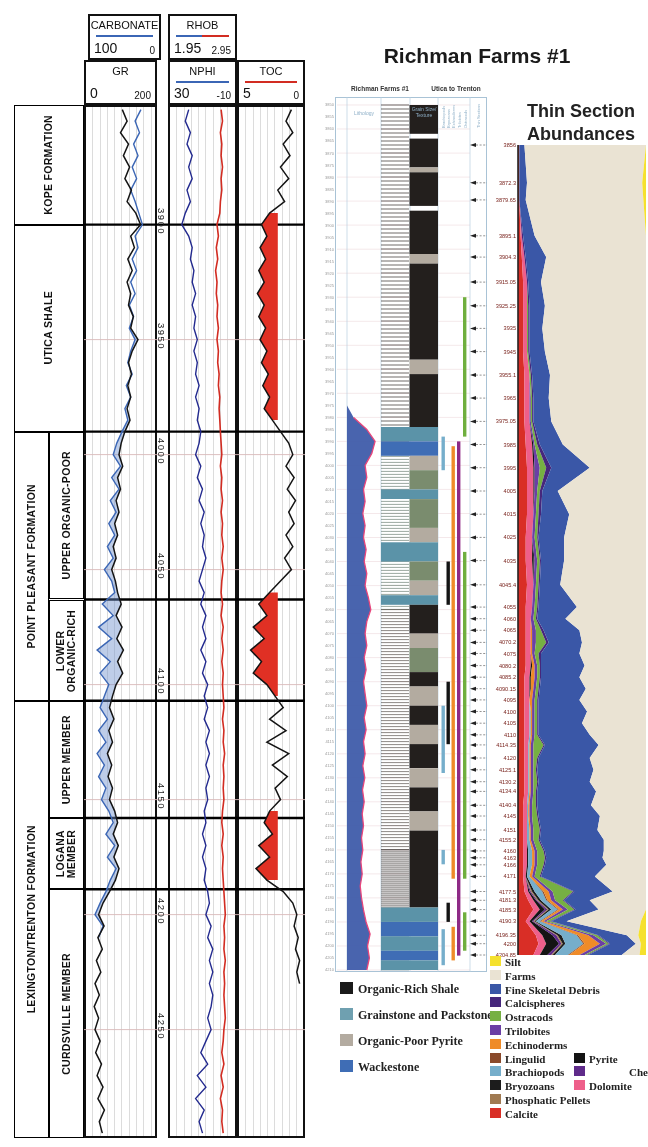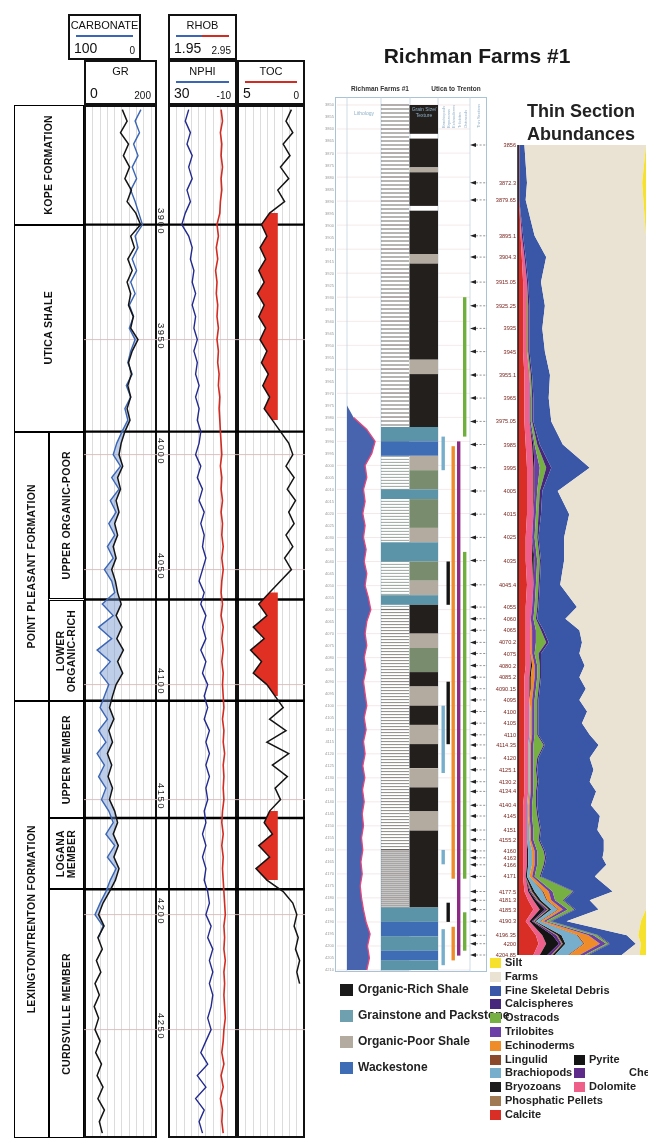--- a/index.html
+++ b/index.html
@@ -17,33 +17,33 @@
   .fmcell span{writing-mode:vertical-rl;transform:rotate(180deg);font-weight:bold;font-size:10.5px;
      color:#111;text-align:center;letter-spacing:.3px;line-height:1.05;}
   .dlab{z-index:4;writing-mode:vertical-rl;font-size:9.5px;color:#222;letter-spacing:1.5px;
      text-align:center;width:11px;}
   .bigtitle{z-index:4;font-size:21px;font-weight:600;color:#1a1a1a;text-align:center;}
   .smallhdr{z-index:4;font-size:6.5px;color:#333;font-weight:bold;}
   .tstitle{z-index:4;font-size:18px;font-weight:bold;color:#222;text-align:center;line-height:1.25;}
   .midframe{border:1px solid #a9c3d6;z-index:1;background:#fff;}
   .colhdr{z-index:4;font-size:5px;color:#8fb0c8;text-align:center;line-height:1.2;}
   .lanehdr{z-index:4;font-size:4px;color:#8fb0c8;writing-mode:vertical-rl;transform:rotate(180deg);}
-  .legend-item{position:absolute;display:flex;align-items:flex-end;z-index:4;}
+  .legend-item{position:absolute;display:flex;align-items:flex-start;z-index:4;font-family:Liberation Serif, serif;}
   .legend-item .sw{width:13px;height:12px;margin-right:5px;flex:0 0 auto;}
   .legend-item .tx{font-size:12px;font-weight:bold;color:#222;white-space:nowrap;}
   .legend-item.small .sw{width:11px;height:10px;margin-right:4px;}
   .legend-item.small .tx{font-size:11px;}
   svg{position:absolute;left:0;top:0;z-index:2;pointer-events:none;}
 </style>
 </head>
 <body>
 
 <div id="stage">
 
-  <div class="abs hdrbox" style="left:68px;top:14px;width:73px;height:46px;">
+  <div class="abs hdrbox" style="left:88px;top:14px;width:73px;height:46px;">
     <div class="hdrlab">CARBONATE</div>
     <div class="hdrline" style="background:#3b66b5;"></div>
     <div class="hdrmin">100</div>
     <div class="hdrmax">0</div>
   </div>
   <div class="abs hdrbox" style="left:168px;top:14px;width:69px;height:46px;">
     <div class="hdrlab">RHOB</div>
     <div class="hdrline" style="background:linear-gradient(90deg,#3b66b5 0 50%,#d22c22 50% 100%);"></div>
     <div class="hdrmin">1.95</div>
     <div class="hdrmax">2.95</div>
@@ -781,21 +781,21 @@
       <div class="legend-item" style="left:340px;top:982px;">
       <span class="sw" style="background:#1a1a1a;"></span>
       <span class="tx">Organic-Rich Shale</span>
       </div>
       <div class="legend-item" style="left:340px;top:1008px;">
       <span class="sw" style="background:#6fa0b0;"></span>
       <span class="tx">Grainstone and Packstone</span>
       </div>
       <div class="legend-item" style="left:340px;top:1034px;">
       <span class="sw" style="background:#b3aba0;"></span>
-      <span class="tx">Organic-Poor Shale</span>
+      <span class="tx">Organic-Poor Pyrite</span>
       </div>
       <div class="legend-item" style="left:340px;top:1060px;">
       <span class="sw" style="background:#3f6db5;"></span>
       <span class="tx">Wackestone</span>
       </div>
     </div>
   <div id="rightlegend">
       <div class="legend-item small" style="left:490px;top:956px;">
       <span class="sw" style="background:#f5e12e;"></span>
       <span class="tx">Silt</span>

